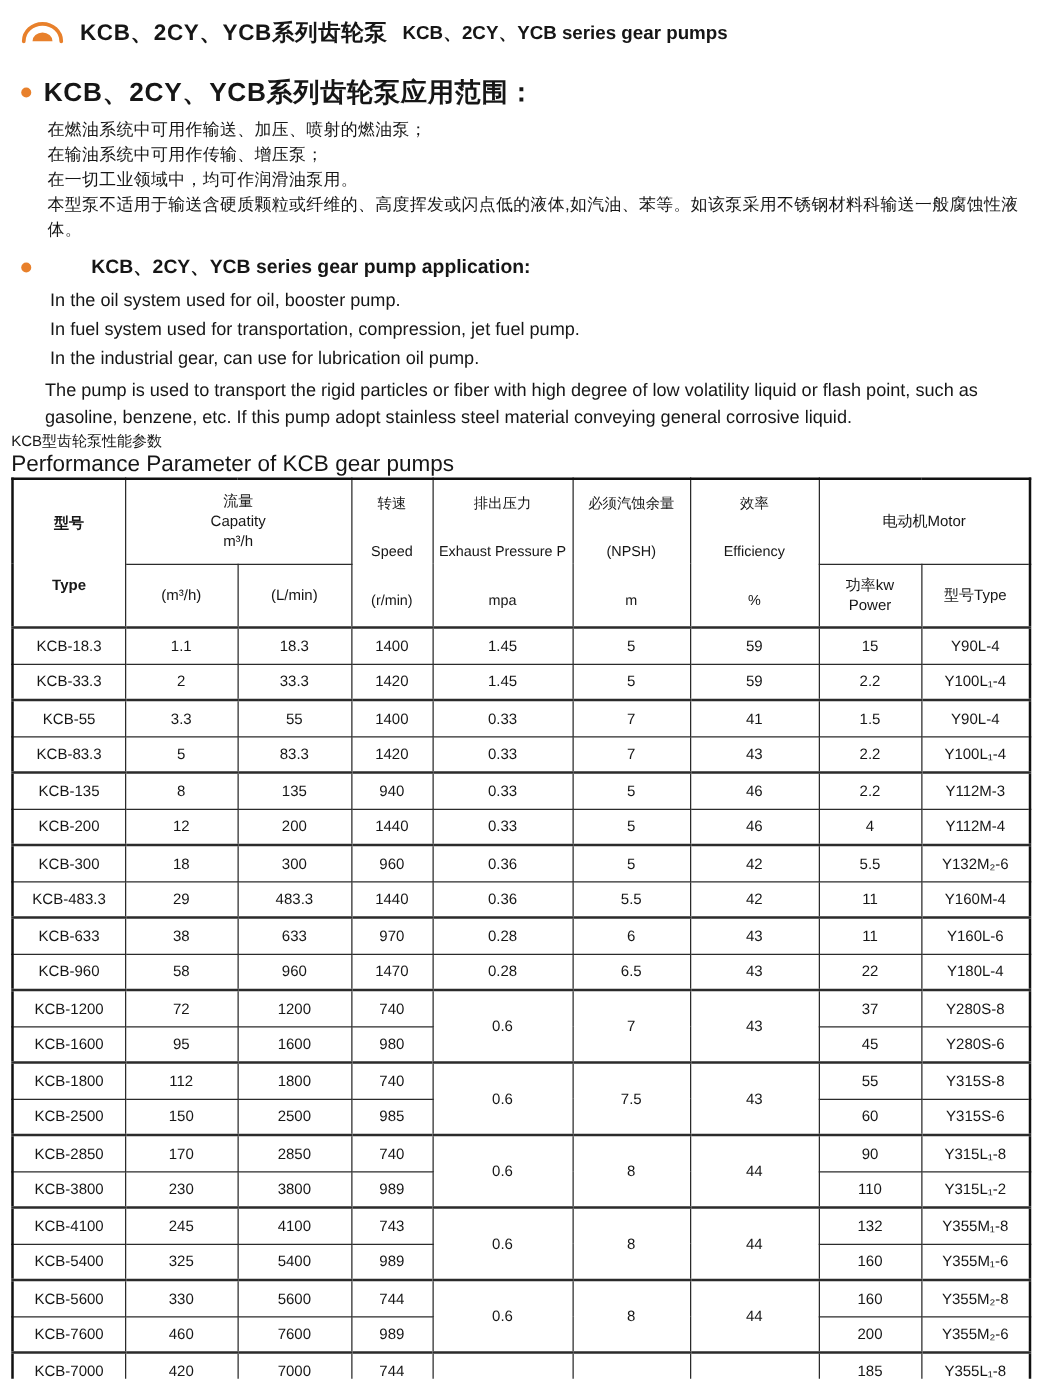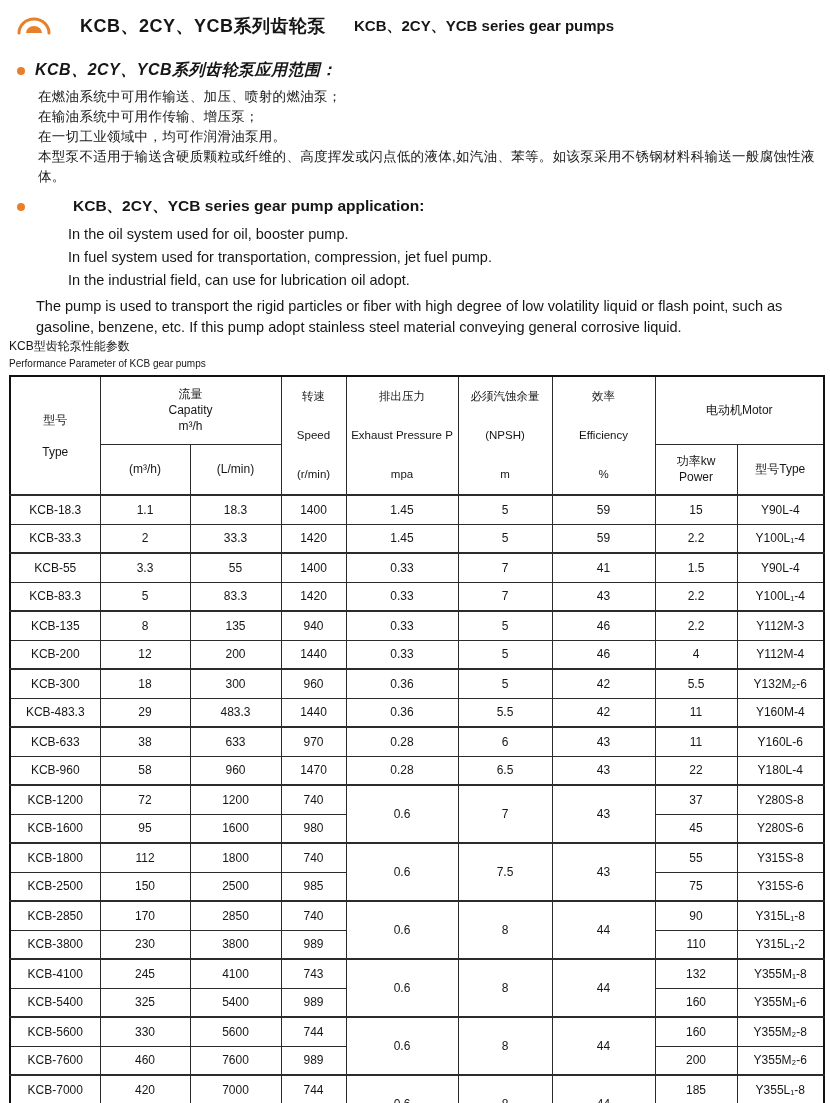--- a/index.html
+++ b/index.html
@@ -7,53 +7,53 @@
   html,body { margin:0; padding:0; background:#fff; }
   body {
     width:830px; height:1103px;
     font-family:"Liberation Sans", sans-serif;
     color:var(--ink);
     overflow:hidden;
   }
   .page { padding:10px 8px 6px 8px; }
 
   
-  .title-row { display:flex; align-items:center; gap:28px; padding-left:8px; margin-top:4px; }
+  .title-row { display:flex; align-items:center; gap:12px; padding-left:8px; margin-top:4px; }
   .logo { flex:0 0 auto; display:flex; align-items:center; }
   .title-zh { font-size:18px; font-weight:bold; letter-spacing:0.5px; }
   .title-en { font-size:15px; font-weight:bold; }
 
   
   .sec-heading { display:flex; align-items:center; gap:10px; padding-left:9px; font-weight:bold; }
-  .sec-heading .txt-zh { font-size:16px; letter-spacing:0.5px;font-style:italic; }
+  .sec-heading .txt-zh { font-size:21px; letter-spacing:0.5px; }
   .sec-heading .txt-en { font-size:15.5px; }
   .bullet { width:8px; height:8px; border-radius:50%; background:var(--accent); flex:0 0 auto; }
   .mt-zh-head { margin-top:22px; }
   .mt-en-head { margin-top:10px;gap:48px; }
 
   
   .zh-body { margin:6px 0 0 30px; width:780px; font-size:13.5px; line-height:19.5px; letter-spacing:0.3px; }
   .zh-body div { margin-bottom:0.5px; }
   .en-lines { margin:6px 0 0 32px; width:780px; }
-  .en-lines div { font-size:14.5px; line-height:23px;margin-left:28px; }
+  .en-lines div { font-size:14.5px; line-height:23px; }
   .en-para { margin:4px 0 0 28px; width:786px; font-size:14.5px; line-height:20.5px; }
 
   
   .table-title-zh { margin:0 0 0 1px; font-size:12px; line-height:18px; }
-  .table-title-en { margin:0 0 2px 1px; font-size:10px; line-height:18px; }
+  .table-title-en { margin:0 0 2px 1px; font-size:18px; line-height:18px; }
 
   
   table { border-collapse:collapse; table-layout:fixed; width:814px; margin-left:1px;
           border:2px solid #111; }
   th, td { border:1px solid var(--line); text-align:center; vertical-align:middle;
            font-size:12px; font-weight:normal; padding:0 2px; overflow:hidden; }
   th { white-space:pre-line; }
   thead tr.r1 th { height:47px; }
   thead tr.r2 th { height:37px; }
-  th.lh-tall2 { line-height:32px; }
+  th.lh-tall2 { line-height:50px;font-weight:bold; }
   th.lh-3 { line-height:39px; font-size:11.5px; }
   th.lh-2 { line-height:16px;margin-left:30px; }
   tbody td { height:29px; }
   .bb2 { border-bottom-width:2px; }
   col.c1{width:90px} col.c2{width:90px} col.c3{width:91px} col.c4{width:65px}
   col.c5{width:112px} col.c6{width:94px} col.c7{width:103px} col.c8{width:82px} col.c9{width:87px}
 </style>
 </head>
 <body>
 
@@ -81,21 +81,21 @@
       <div>本型泵不适用于输送含硬质颗粒或纤维的、高度挥发或闪点低的液体,如汽油、苯等。如该泵采用不锈钢材料科输送一般腐蚀性液体。</div>
     </div>
 
   <div class="sec-heading mt-en-head">
     <span class="bullet"></span>
     <span class="txt-en">KCB、2CY、YCB series gear pump application:</span>
   </div>
   <div class="en-lines">
       <div>In the oil system used for oil, booster pump.</div>
       <div>In fuel system used for transportation, compression, jet fuel pump.</div>
-      <div>In the industrial field, can use for lubrication oil adopt.</div>
+      <div>In the industrial gear, can use for lubrication oil pump.</div>
     </div>
   <div class="en-para">The pump is used to transport the rigid particles or fiber with high degree of low volatility liquid or flash point, such as gasoline, benzene, etc. If this pump adopt stainless steel material conveying general corrosive liquid.</div>
 
   <div class="table-title-zh">KCB型齿轮泵性能参数</div>
   <div class="table-title-en">Performance Parameter of KCB gear pumps</div>
 
   <table>
     <colgroup>
       <col class="c1">
         <col class="c2">
@@ -275,21 +275,21 @@
           <td rowspan="2" class="bb2">7.5</td>
           <td rowspan="2" class="bb2">43</td>
           <td>55</td>
           <td>Y315S-8</td>
         </tr>
         <tr>
           <td class="bb2">KCB-2500</td>
           <td class="bb2">150</td>
           <td class="bb2">2500</td>
           <td class="bb2">985</td>
-          <td class="bb2">75</td>
+          <td class="bb2">60</td>
           <td class="bb2">Y315S-6</td>
         </tr>
         <tr>
           <td>KCB-2850</td>
           <td>170</td>
           <td>2850</td>
           <td>740</td>
           <td rowspan="2" class="bb2">0.6</td>
           <td rowspan="2" class="bb2">8</td>
           <td rowspan="2" class="bb2">44</td>

